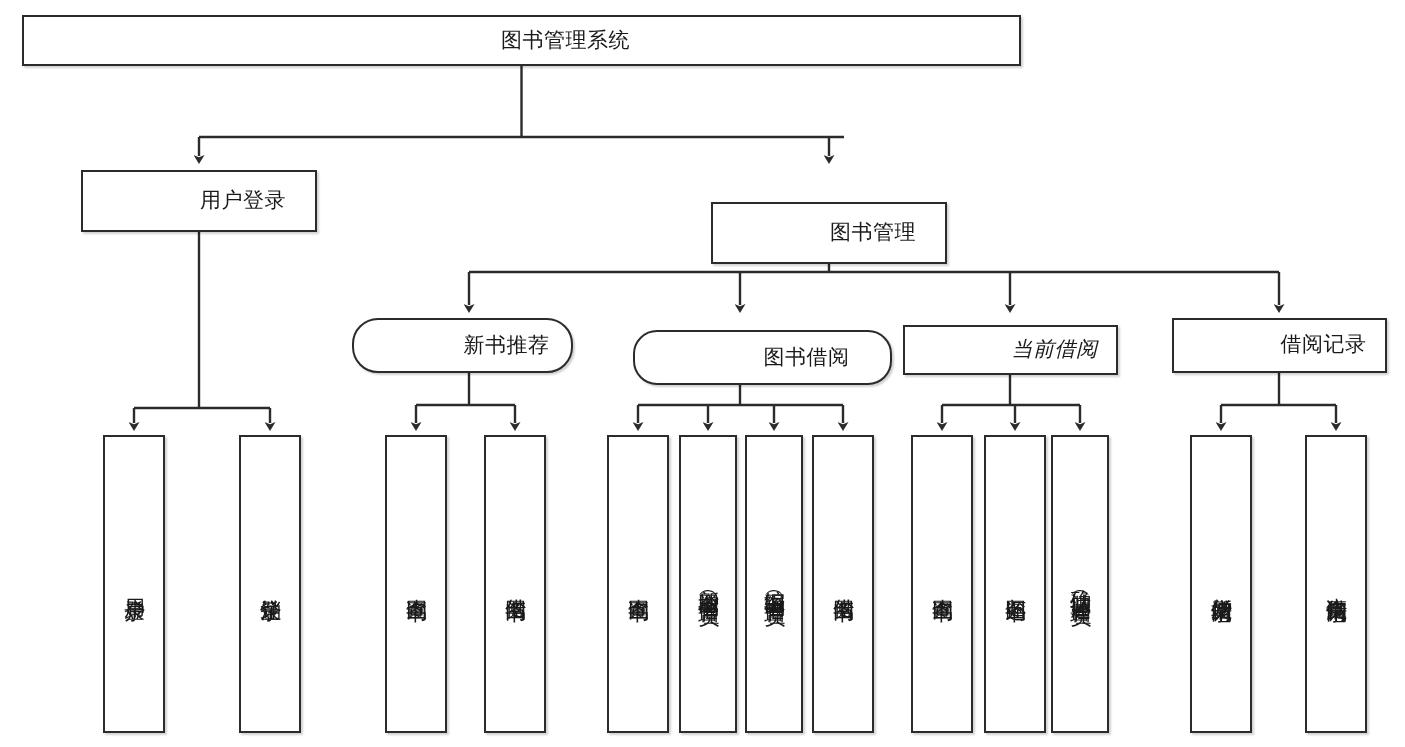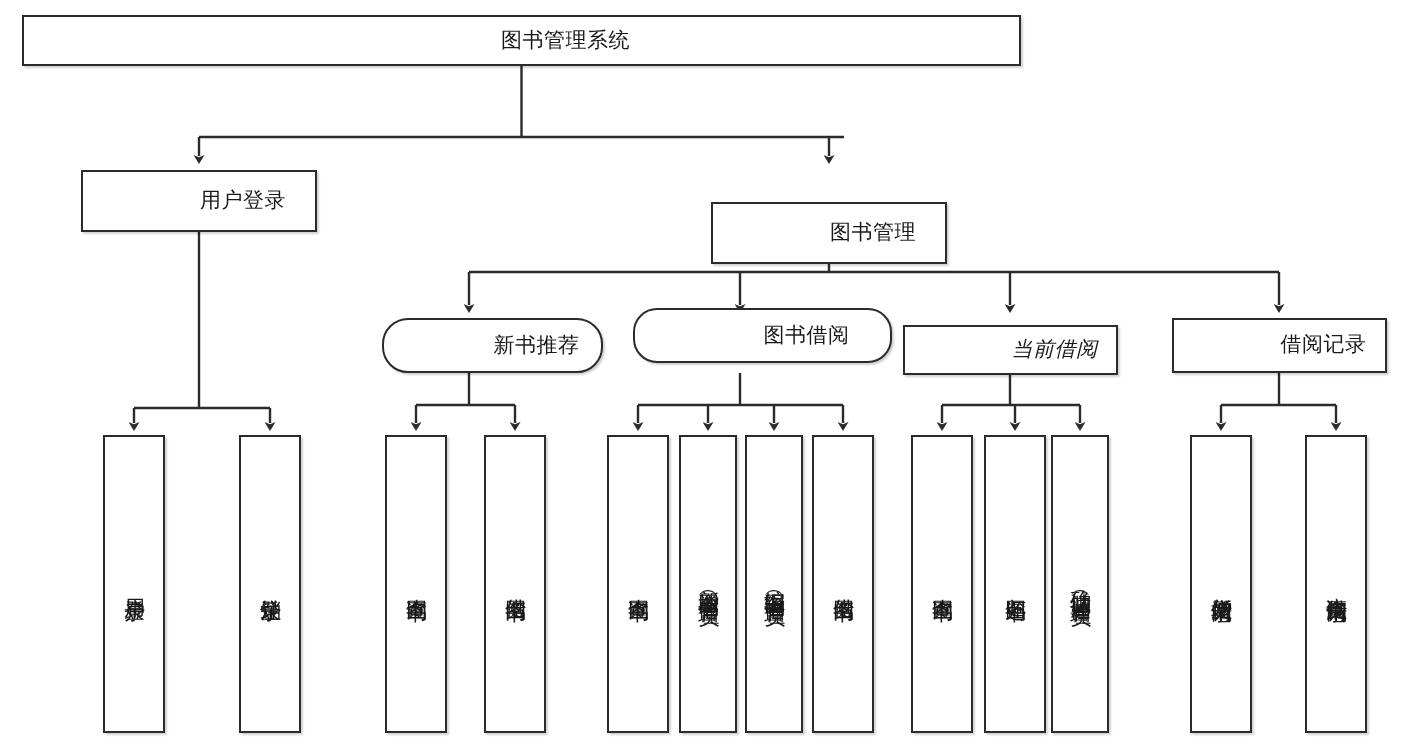--- a/index.html
+++ b/index.html
@@ -137,24 +137,24 @@
   <div id="nodes-layer">
       <div class="node-box" style="left: 22px; top: 15px; width: 999px; height: 51px;">
         <span class="node-label-h">图书管理系统</span>
       </div>
       <div class="node-box" style="left: 81px; top: 170px; width: 236px; height: 62px;">
         <span class="node-label-h">用户登录</span>
       </div>
       <div class="node-box" style="left: 711px; top: 170px; width: 236px; height: 62px; margin-top: 32px;">
         <span class="node-label-h">图书管理</span>
       </div>
-      <div class="node-box" style="left: 382px; top: 318px; width: 221px; height: 55px; border-radius: 26px;">
+      <div class="node-box" style="left: 352px; top: 318px; width: 221px; height: 55px; border-radius: 26px;">
         <span class="node-label-h">新书推荐</span>
       </div>
-      <div class="node-box" style="left: 633px; top: 308px; width: 259px; height: 55px; border-radius: 24px;">
+      <div class="node-box" style="left: 633px; top: 330px; width: 259px; height: 55px; border-radius: 24px;">
         <span class="node-label-h">图书借阅</span>
       </div>
       <div class="node-box" style="left: 903px; top: 325px; width: 215px; height: 50px; font-style: italic;">
         <span class="node-label-h">当前借阅</span>
       </div>
       <div class="node-box" style="left: 1172px; top: 318px; width: 215px; height: 55px; font-family: Liberation Mono, monospace;">
         <span class="node-label-h">借阅记录</span>
       </div>
       <div class="node-box" style="left: 103px; top: 435px; width: 62px; height: 298px;">
         <span class="node-label-v">用户登录</span>

